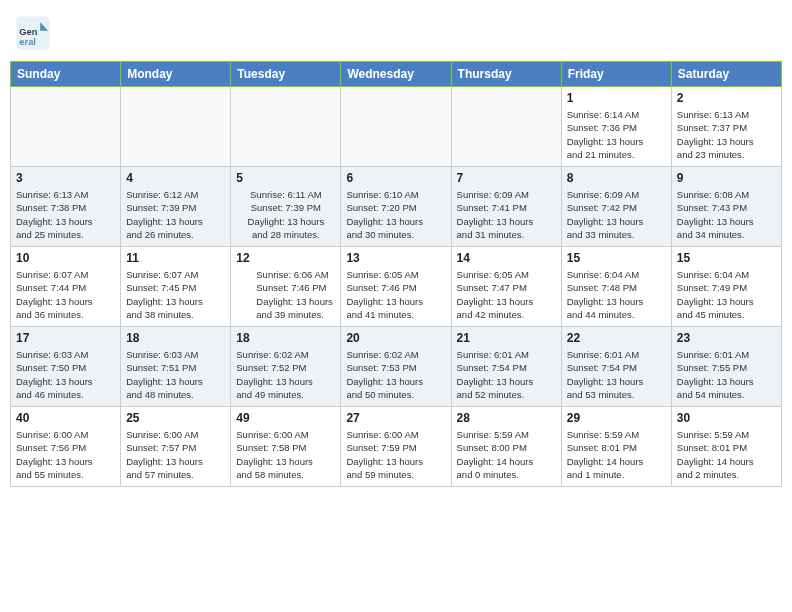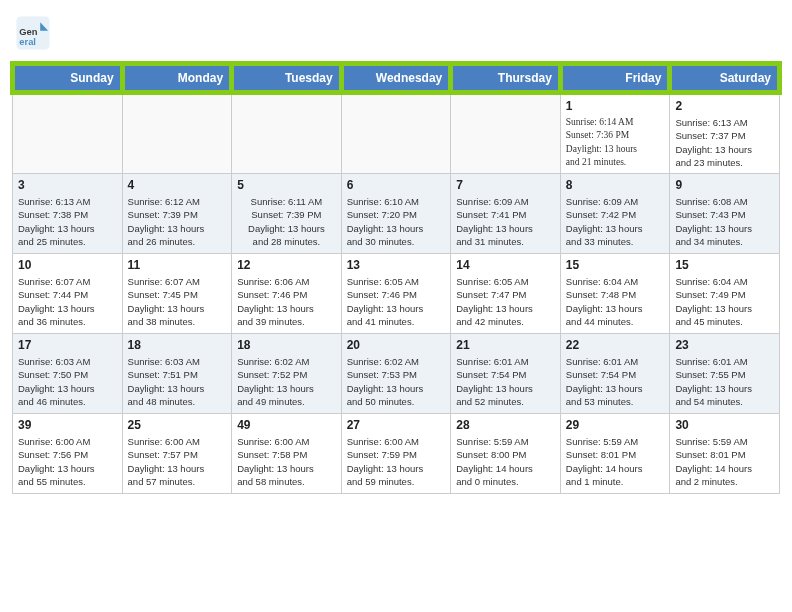--- a/index.html
+++ b/index.html
@@ -41,22 +41,22 @@
     .calendar {
       width: 100%;
       border-collapse: collapse;
     }
     .calendar th {
       background-color: #4a7fc1;
       color: #fff;
       font-size: 12px;
       font-weight: bold;
       padding: 5px 6px;
-      text-align: right;
-      border: 5px solid #84cc16;
+      text-align: left;
+      border: 1px solid #84cc16;
     }
     .calendar td {
       border: 1px solid #ccc;
       vertical-align: top;
       padding: 4px 5px;
       font-size: 10px;
       color: #333;
       width: calc(100% / 7);
       min-height: 80px;
       height: 80px;
@@ -119,21 +119,21 @@
   </thead>
   <tbody id="calendar-body">
   <tr>
         <td class="empty"></td>
         <td class="empty"></td>
         <td class="empty"></td>
         <td class="empty"></td>
         <td class="empty"></td>
         <td>
           <div class="day-number">1</div>
-          <div class="day-info" style="white-space: pre-line; font-family: Liberation Serif, serif;">Sunrise: 6:14 AM
+          <div class="day-info" style="white-space: pre-line;">Sunrise: 6:14 AM
 Sunset: 7:36 PM
 Daylight: 13 hours
 and 21 minutes.</div>
         </td>
         <td>
           <div class="day-number">2</div>
           <div class="day-info" style="white-space: pre-line;">Sunrise: 6:13 AM
 Sunset: 7:37 PM
 Daylight: 13 hours
 and 23 minutes.</div>
@@ -200,21 +200,21 @@
         </td>
         <td>
           <div class="day-number">11</div>
           <div class="day-info" style="white-space: pre-line;">Sunrise: 6:07 AM
 Sunset: 7:45 PM
 Daylight: 13 hours
 and 38 minutes.</div>
         </td>
         <td>
           <div class="day-number">12</div>
-          <div class="day-info" style="white-space: pre-line;">Sunrise: 6:06 AM
+          <div class="day-info" style="white-space: pre-line; margin-left: 20px;">Sunrise: 6:06 AM
 Sunset: 7:46 PM
 Daylight: 13 hours
 and 39 minutes.</div>
         </td>
         <td>
           <div class="day-number">13</div>
           <div class="day-info" style="white-space: pre-line;">Sunrise: 6:05 AM
 Sunset: 7:46 PM
 Daylight: 13 hours
 and 41 minutes.</div>
@@ -287,21 +287,21 @@
         <td>
           <div class="day-number">23</div>
           <div class="day-info" style="white-space: pre-line;">Sunrise: 6:01 AM
 Sunset: 7:55 PM
 Daylight: 13 hours
 and 54 minutes.</div>
         </td>
       </tr>
       <tr>
         <td>
-          <div class="day-number">39</div>
+          <div class="day-number">40</div>
           <div class="day-info" style="white-space: pre-line;">Sunrise: 6:00 AM
 Sunset: 7:56 PM
 Daylight: 13 hours
 and 55 minutes.</div>
         </td>
         <td>
           <div class="day-number">25</div>
           <div class="day-info" style="white-space: pre-line;">Sunrise: 6:00 AM
 Sunset: 7:57 PM
 Daylight: 13 hours

